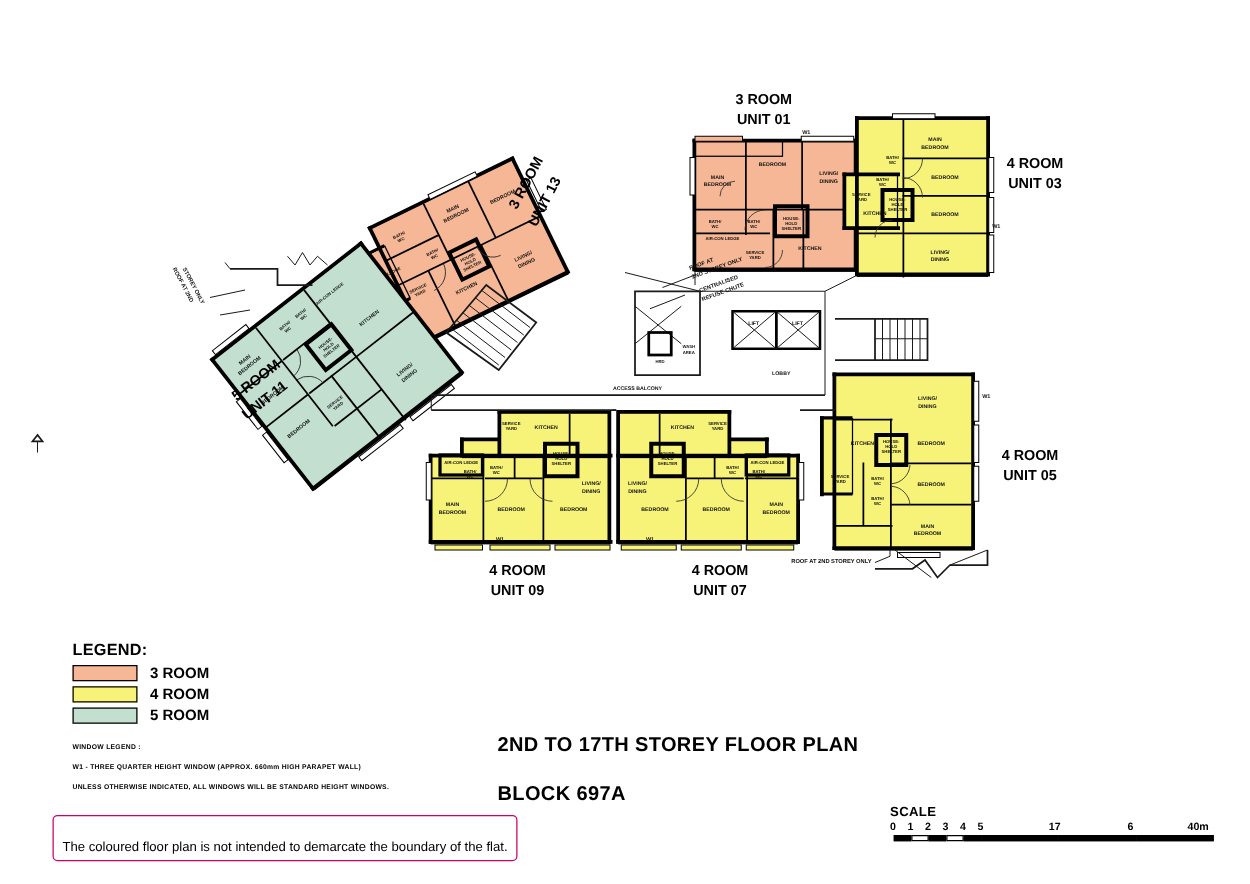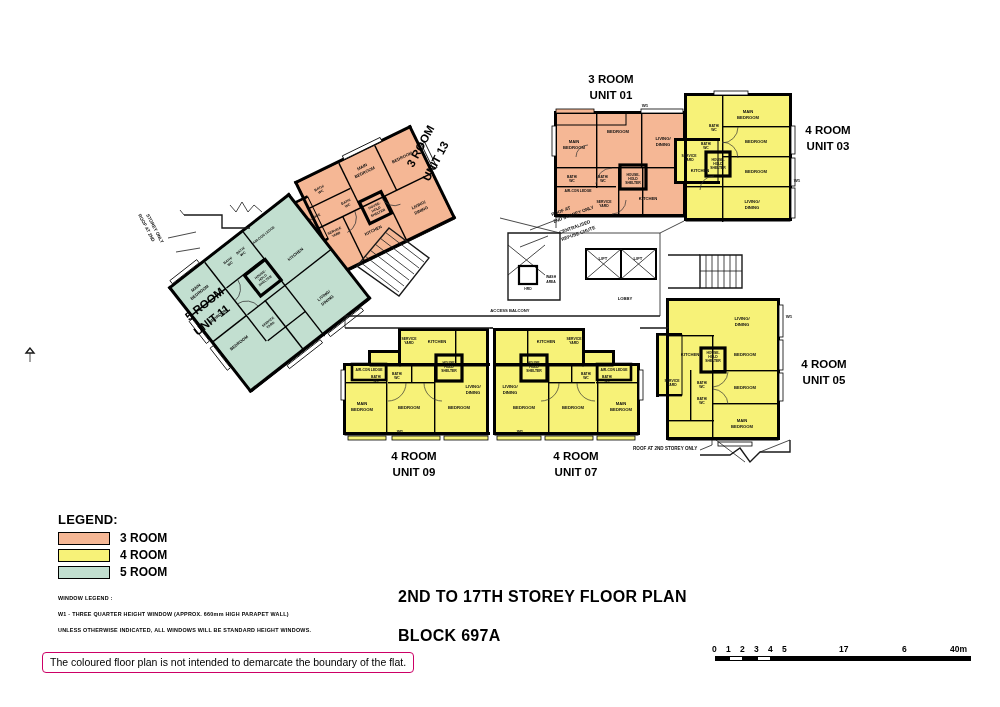--- a/index.html
+++ b/index.html
@@ -14,21 +14,21 @@
   .legend-block{position:absolute;left:42px;top:512px;width:420px;margin-left:16px;}
   .legend-title{font-size:13px;font-weight:bold;letter-spacing:.2px;margin-bottom:4px;}
   .legend-row{display:flex;align-items:center;height:14px;margin-bottom:3px;}
   .legend-swatch{width:50px;height:11px;border:1px solid #000;margin-right:10px;}
   .legend-label{font-size:12px;font-weight:bold;}
   .win-legend{margin-top:16px;}
   .win-legend div{font-size:5.4px;font-weight:bold;letter-spacing:.25px;margin-bottom:10px;}
   .disclaimer{
     position:absolute;left:42px;top:652px;
     border:1px solid #c06;border-radius:4px;
-    padding:3px 7px 4px 7px;font-size:10.5px;background:#fff;display:inline-block;
+    padding:19px 7px 4px 7px;font-size:10.5px;background:#fff;display:inline-block;
   }
   
   .maintitle{position:absolute;left:398px;top:588px;font-size:16px;font-weight:bold;letter-spacing:.3px;}
   .subtitle{position:absolute;left:398px;top:613px;font-size:16px;font-weight:bold;letter-spacing:.3px;margin-top:14px;}
   
   .scale-wrap{position:absolute;left:712px;top:644px;width:250px;}
   .scale-title{font-size:10.5px;font-weight:bold;letter-spacing:.3px;}
   .scale-nums{position:relative;height:11px;}
   .scale-nums span{position:absolute;font-size:8.5px;font-weight:bold;top:0;}
   .scale-bar{position:relative;height:7px;margin-top:1px;}
@@ -475,20 +475,21 @@
     <div>UNLESS OTHERWISE INDICATED, ALL WINDOWS WILL BE STANDARD HEIGHT WINDOWS.</div>
   </div>
 </div>
 
 <div class="disclaimer">The coloured floor plan is not intended to demarcate the boundary of the flat.</div>
 
 <div class="maintitle">2ND TO 17TH STOREY FLOOR PLAN</div>
 <div class="subtitle">BLOCK 697A</div>
 
 <div class="scale-wrap">
+  <div class="scale-title">SCALE</div>
   <div class="scale-nums">
     <span style="left:0px">0</span>
     <span style="left:14px">1</span>
     <span style="left:28px">2</span>
     <span style="left:42px">3</span>
     <span style="left:56px">4</span>
     <span style="left:70px">5</span>
     <span style="left:127px">17</span>
     <span style="left:190px">6</span>
     <span style="left:238px">40m</span>

